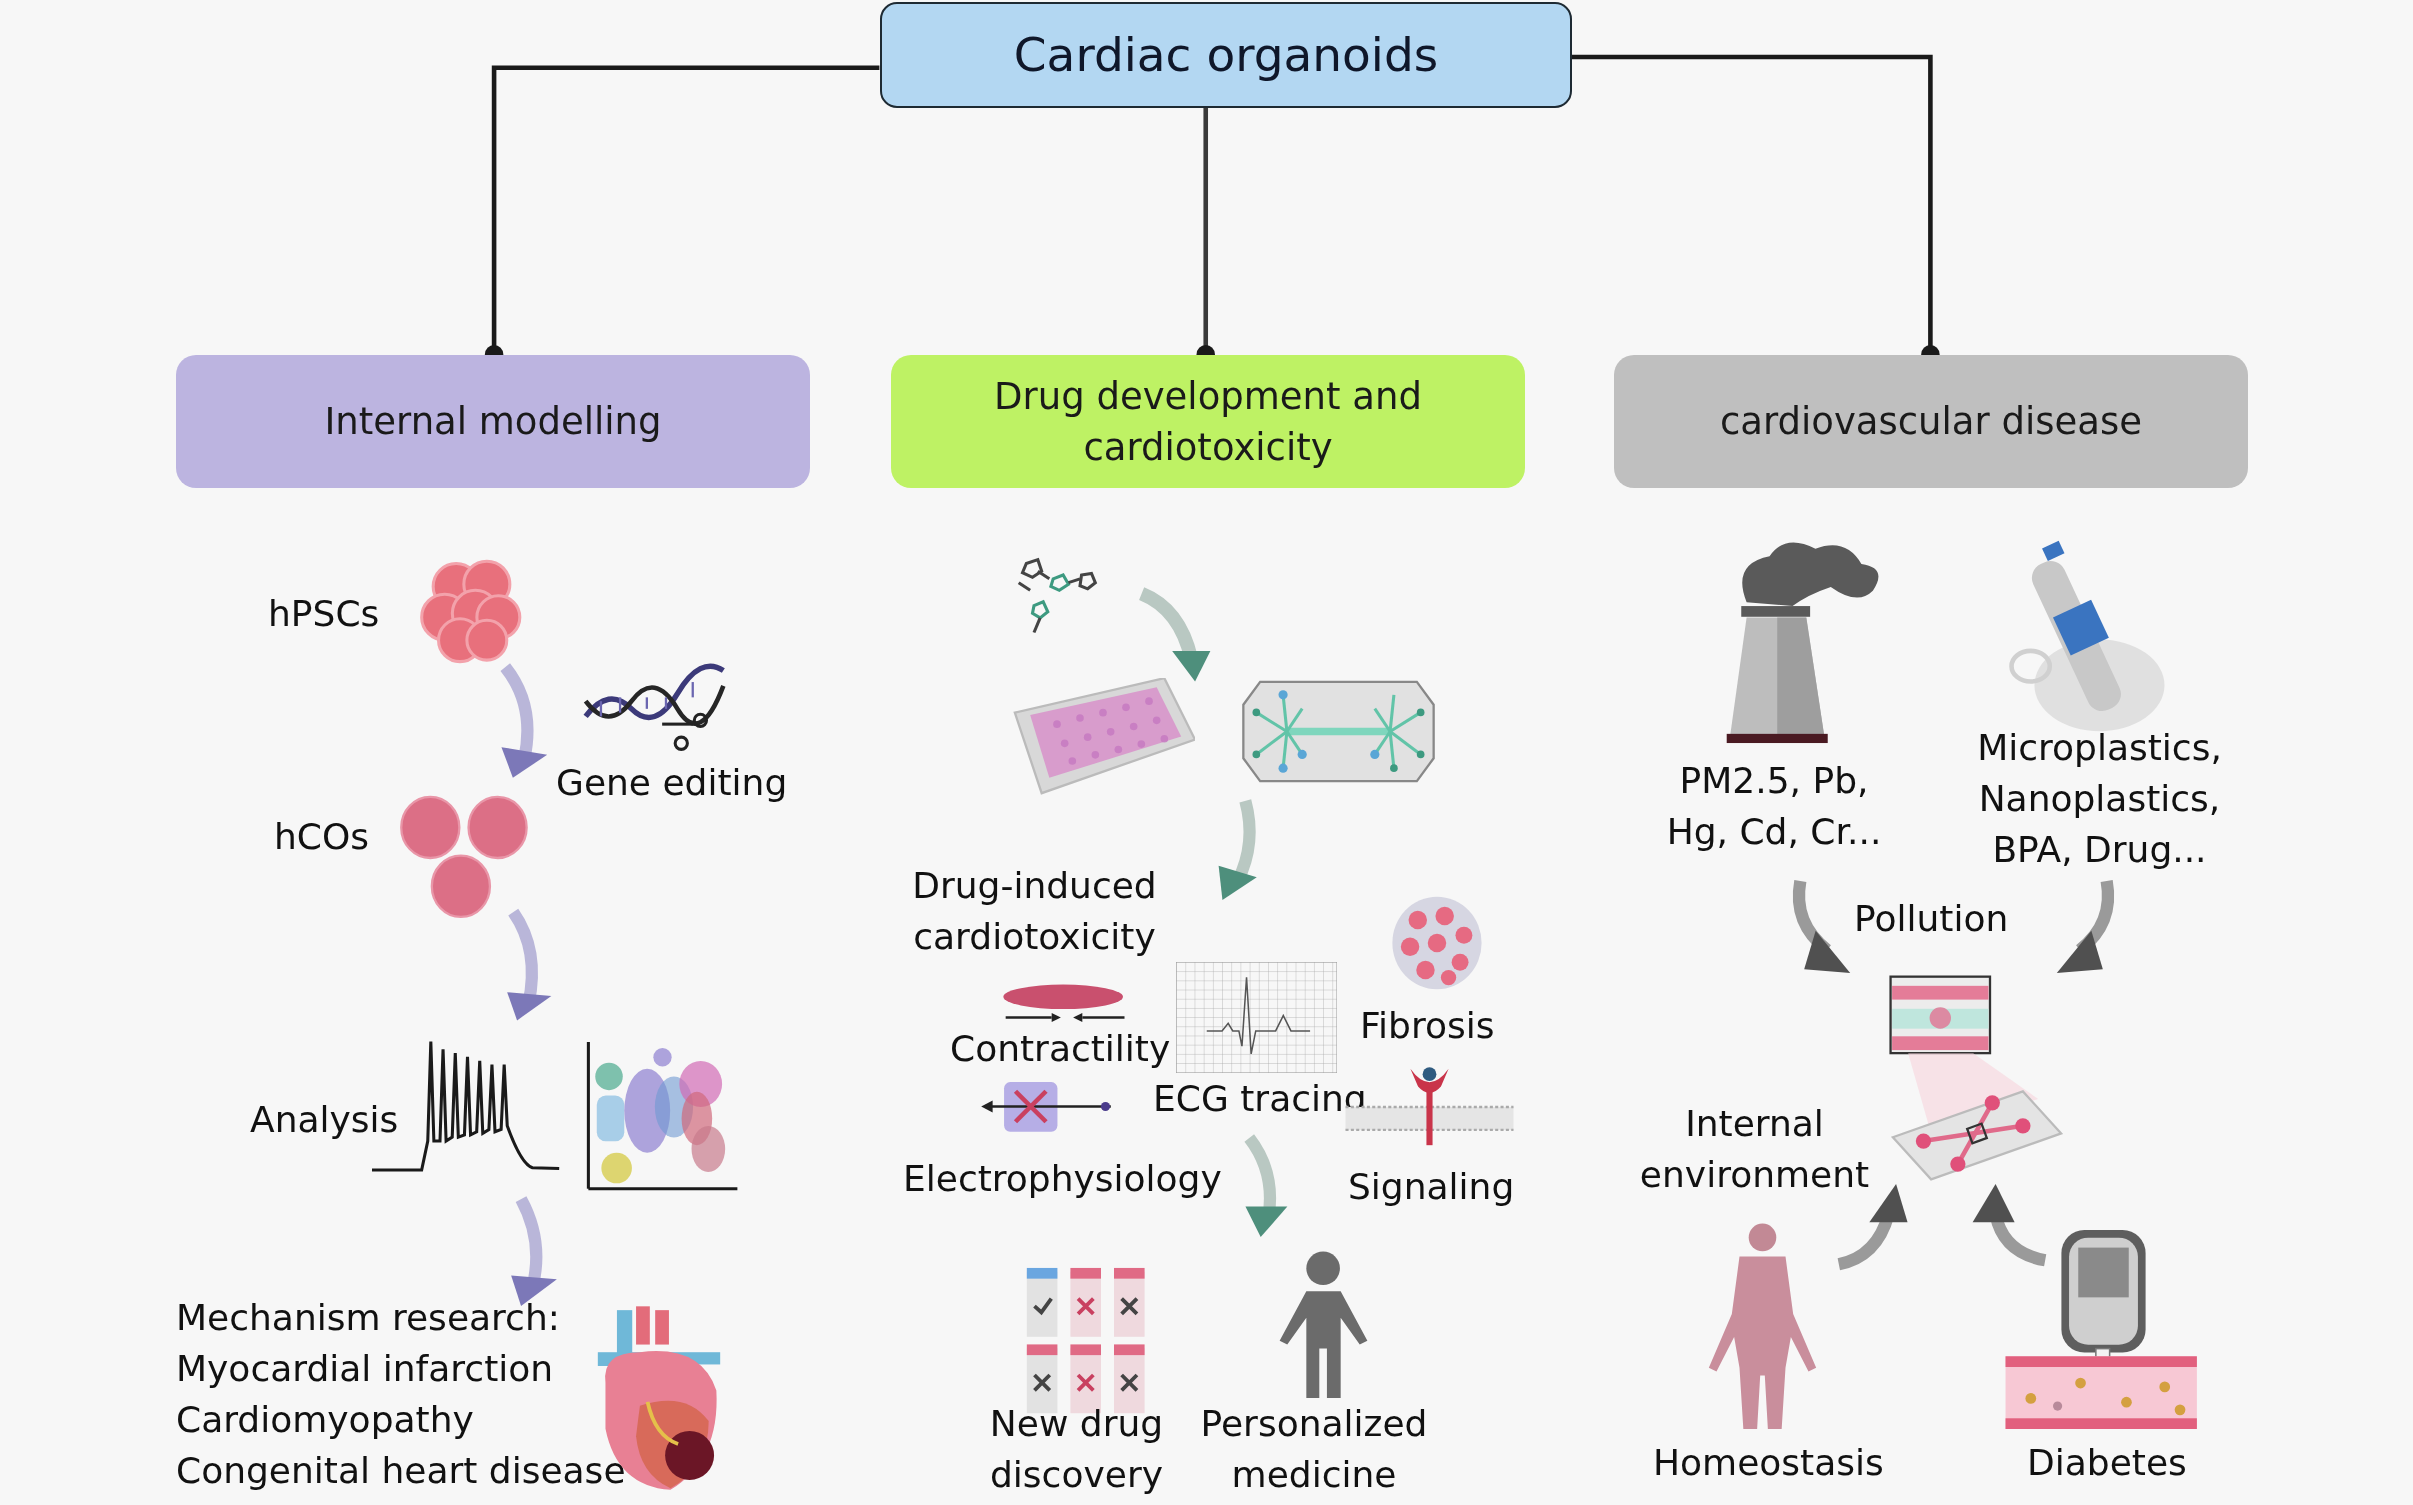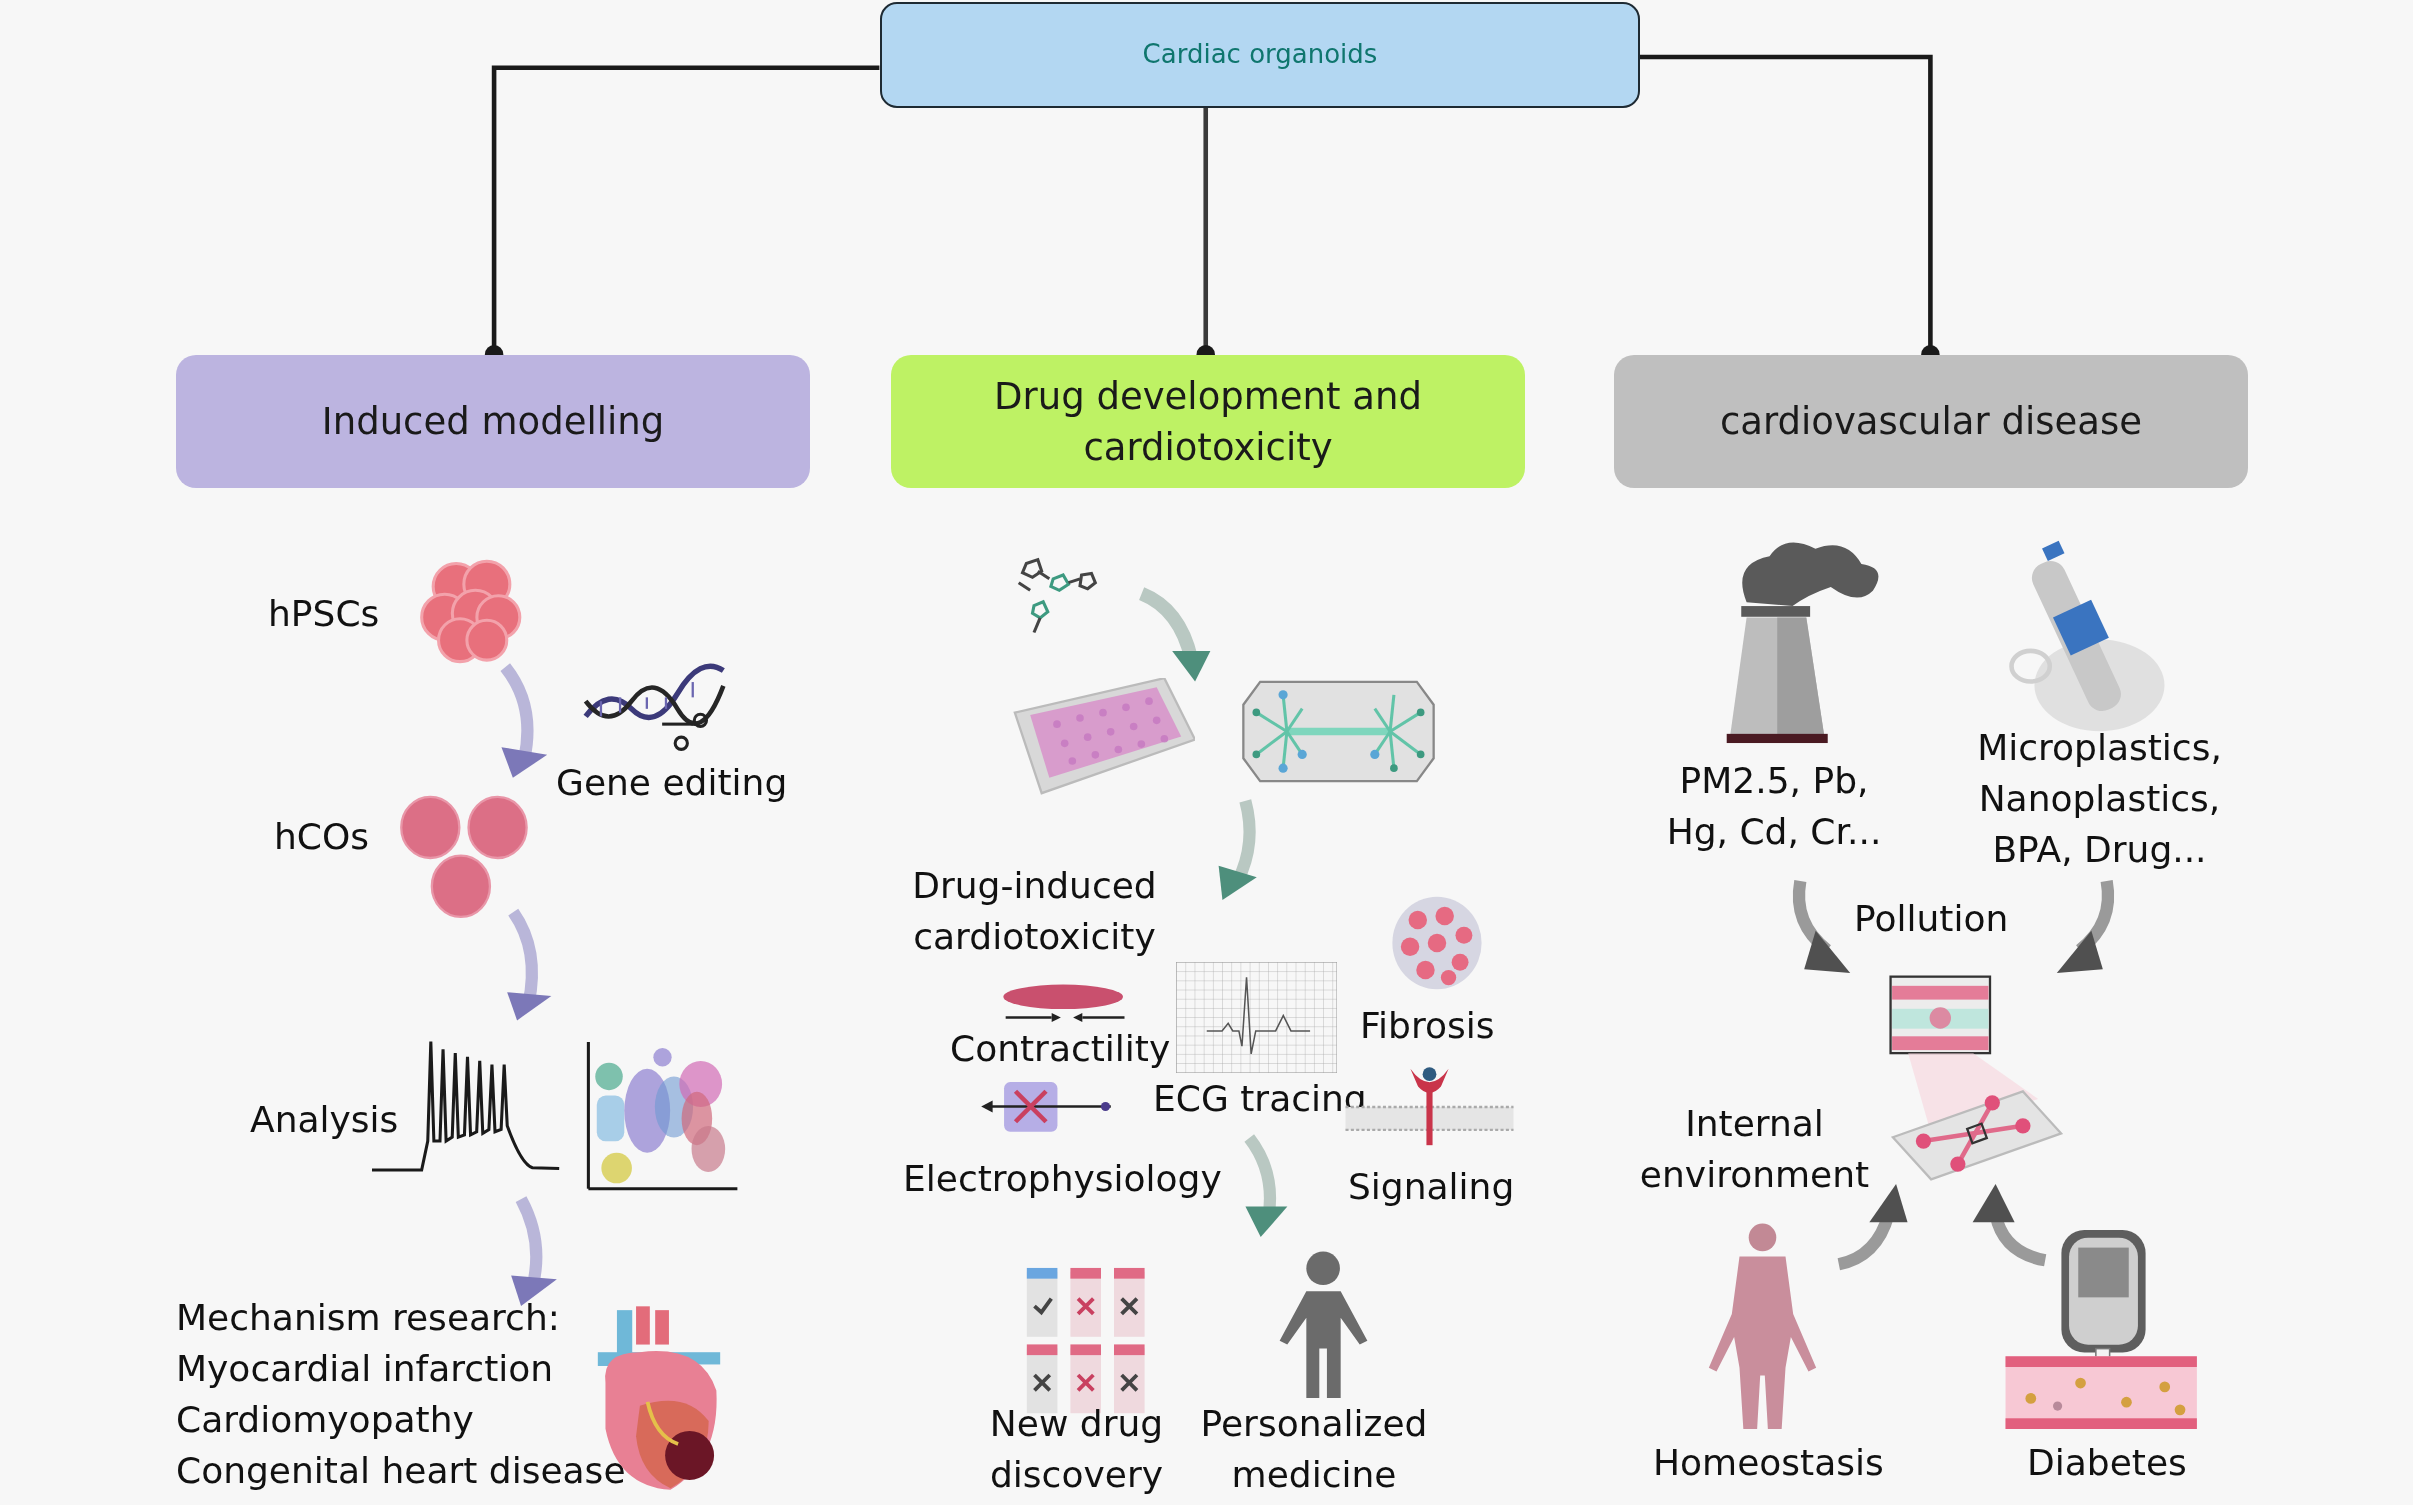--- a/index.html
+++ b/index.html
@@ -1,18 +1,18 @@
 <!DOCTYPE html>
 <html style="font-size:12.3px"><head>
 <meta charset="utf-8">
 <style>
   html,body{margin:0;padding:0;background:#f7f7f7;}
   body{width:2413px;height:1506px;position:relative;overflow:hidden;font-family:"DejaVu Sans","Liberation Sans",sans-serif;color:#1a1a1a;}
   .box{position:absolute;display:flex;align-items:center;justify-content:center;text-align:center;font-size:37px;line-height:51px;border-radius:20px;box-sizing:border-box;}
-  .root{left:880px;top:1.5px;width:760px;height:106px;background:#b3d7f2;border:2.3px solid #1e2a33;border-radius:17px;font-size:26px;color:#0f766e;}
+  .root{left:880px;top:1.5px;width:692px;height:106px;background:#b3d7f2;border:2.3px solid #1e2a33;border-radius:17px;font-size:47px;color:#0f172a;}
   .cat1{left:176px;top:355px;width:634px;height:133px;background:#bcb4e0;}
   .cat2{left:891px;top:355px;width:634px;height:133px;background:#bef264;}
   .cat3{left:1614px;top:355px;width:634px;height:133px;background:#bfbfbf;}
   .lbl{position:absolute;font-size:36px;line-height:51px;white-space:nowrap;color:#111;}
   .lbl.c{text-align:center;}
   svg.full{position:absolute;left:0;top:0;}
   .icon{position:absolute;}
 </style>
 </head>
 <body>
@@ -24,21 +24,21 @@
   <circle cx="1574" cy="462" r="12" fill="#1a1a1a"></circle>
   <polyline points="2002,74 2520,74 2520,462" fill="none" stroke="#1a1a1a" stroke-width="6"></polyline>
   <circle cx="2520" cy="462" r="12" fill="#1a1a1a"></circle>
 </svg>
 
 <div class="box root">
   <span>Cardiac organoids</span>
 </div>
 
 <div class="box cat1">
-  <span>Induced modelling</span>
+  <span>Internal modelling</span>
 </div>
 <div class="box cat2">
   <div>
     <div>Drug development and</div>
     <div>cardiotoxicity</div>
   </div>
 </div>
 <div class="box cat3">
   <div>
     <div>cardiovascular disease</div>

